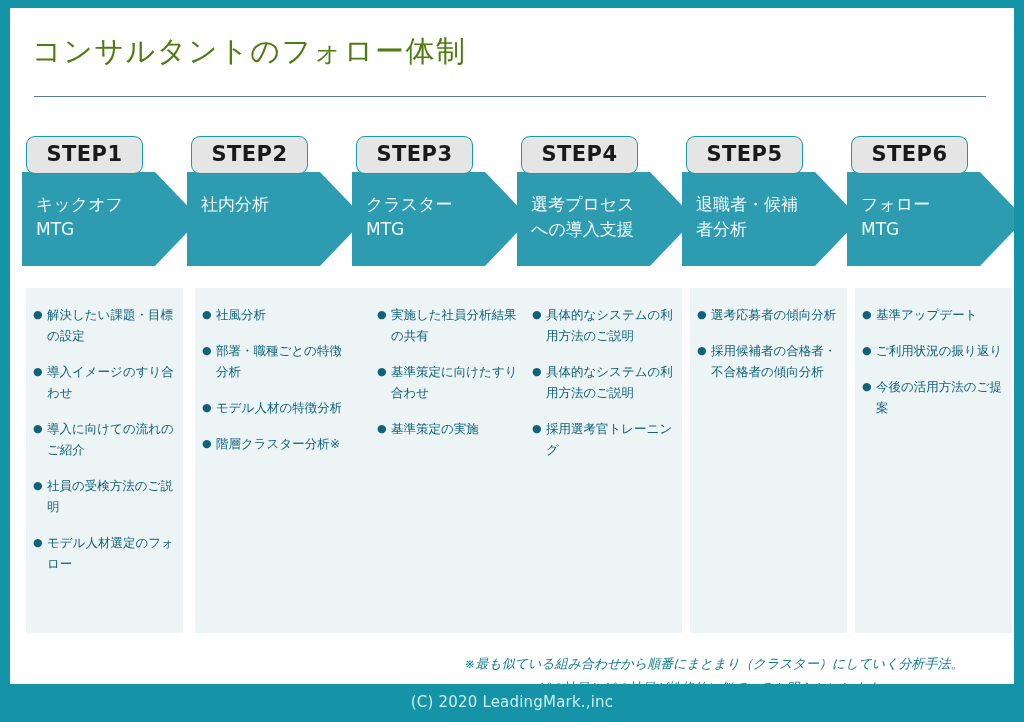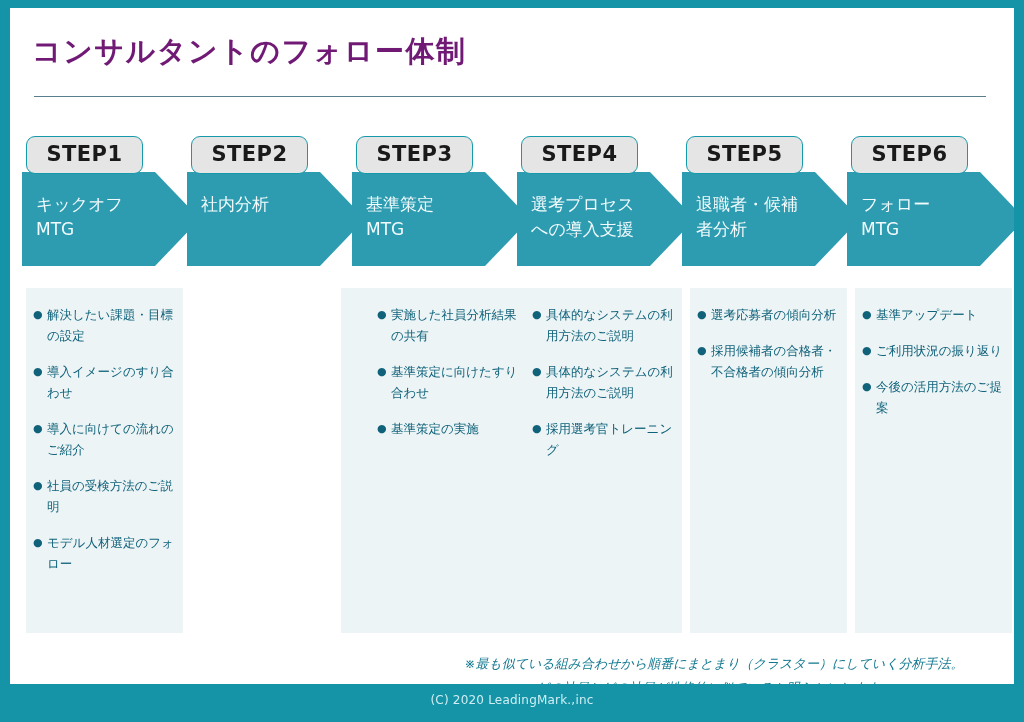--- a/index.html
+++ b/index.html
@@ -25,25 +25,24 @@
   
   #title-area {
     position: absolute;
     left: 22px;
     top: 16px;
     width: 958px;
     height: 74px;
   }
   #page-title {
     font-size: 29px;
-    color: #701a75;
+    color: #4d7c0f;
     letter-spacing: 1.5px;
     line-height: 54px;
     white-space: nowrap;
-    font-weight: bold;
   }
   #title-rule {
     position: absolute;
     left: 2px;
     top: 72px;
     width: 952px;
     height: 1px;
     background: #5a7f8c;
   }
   
@@ -154,21 +153,21 @@
     width: 1024px;
     height: 38px;
     background: #1594a8;
   }
   #copyright {
     position: absolute;
     left: 0;
     top: 9px;
     width: 1024px;
     text-align: center;
-    font-size: 12px;
+    font-size: 15px;
     color: #cfeef3;
     letter-spacing: 0.2px;
   }
 </style>
 </head>
 <body>
 
 <div id="slide">
 
   <div id="title-area">
@@ -199,21 +198,21 @@
       <div class="step-title">社内分析</div>
     </div>
 
     <div class="step" style="left:330px;">
       <div class="step-arrow">
         <svg width="178" height="94" viewBox="0 0 178 94">
             <polygon points="0,0 133,0 178,47 133,94 0,94" fill="#2d9bb0"></polygon>
           </svg>
       </div>
       <div class="step-badge">STEP3</div>
-      <div class="step-title">基準策定
+      <div class="step-title">クラスター
 MTG</div>
     </div>
 
     <div class="step" style="left:495px;">
       <div class="step-arrow">
         <svg width="178" height="94" viewBox="0 0 178 94">
             <polygon points="0,0 133,0 178,47 133,94 0,94" fill="#2d9bb0"></polygon>
           </svg>
       </div>
       <div class="step-badge">STEP4</div>
@@ -250,20 +249,28 @@
     <div class="panel" style="left:4px;">
       <ul class="panel-list">
         <li>解決したい課題・目標の設定</li>
         <li>導入イメージのすり合わせ</li>
         <li>導入に向けての流れのご紹介</li>
         <li>社員の受検方法のご説明</li>
         <li>モデル人材選定のフォロー</li>
       </ul>
     </div>
 
+    <div class="panel" style="left:173px;">
+      <ul class="panel-list">
+        <li>社風分析</li>
+        <li>部署・職種ごとの特徴分析</li>
+        <li>モデル人材の特徴分析</li>
+        <li>階層クラスター分析※</li>
+      </ul>
+    </div>
 
     <div class="panel" style="left:319px;padding-left:29px;">
       <ul class="panel-list">
         <li>実施した社員分析結果の共有</li>
         <li>基準策定に向けたすり合わせ</li>
         <li>基準策定の実施</li>
       </ul>
     </div>
 
     <div class="panel" style="left:503px;">

